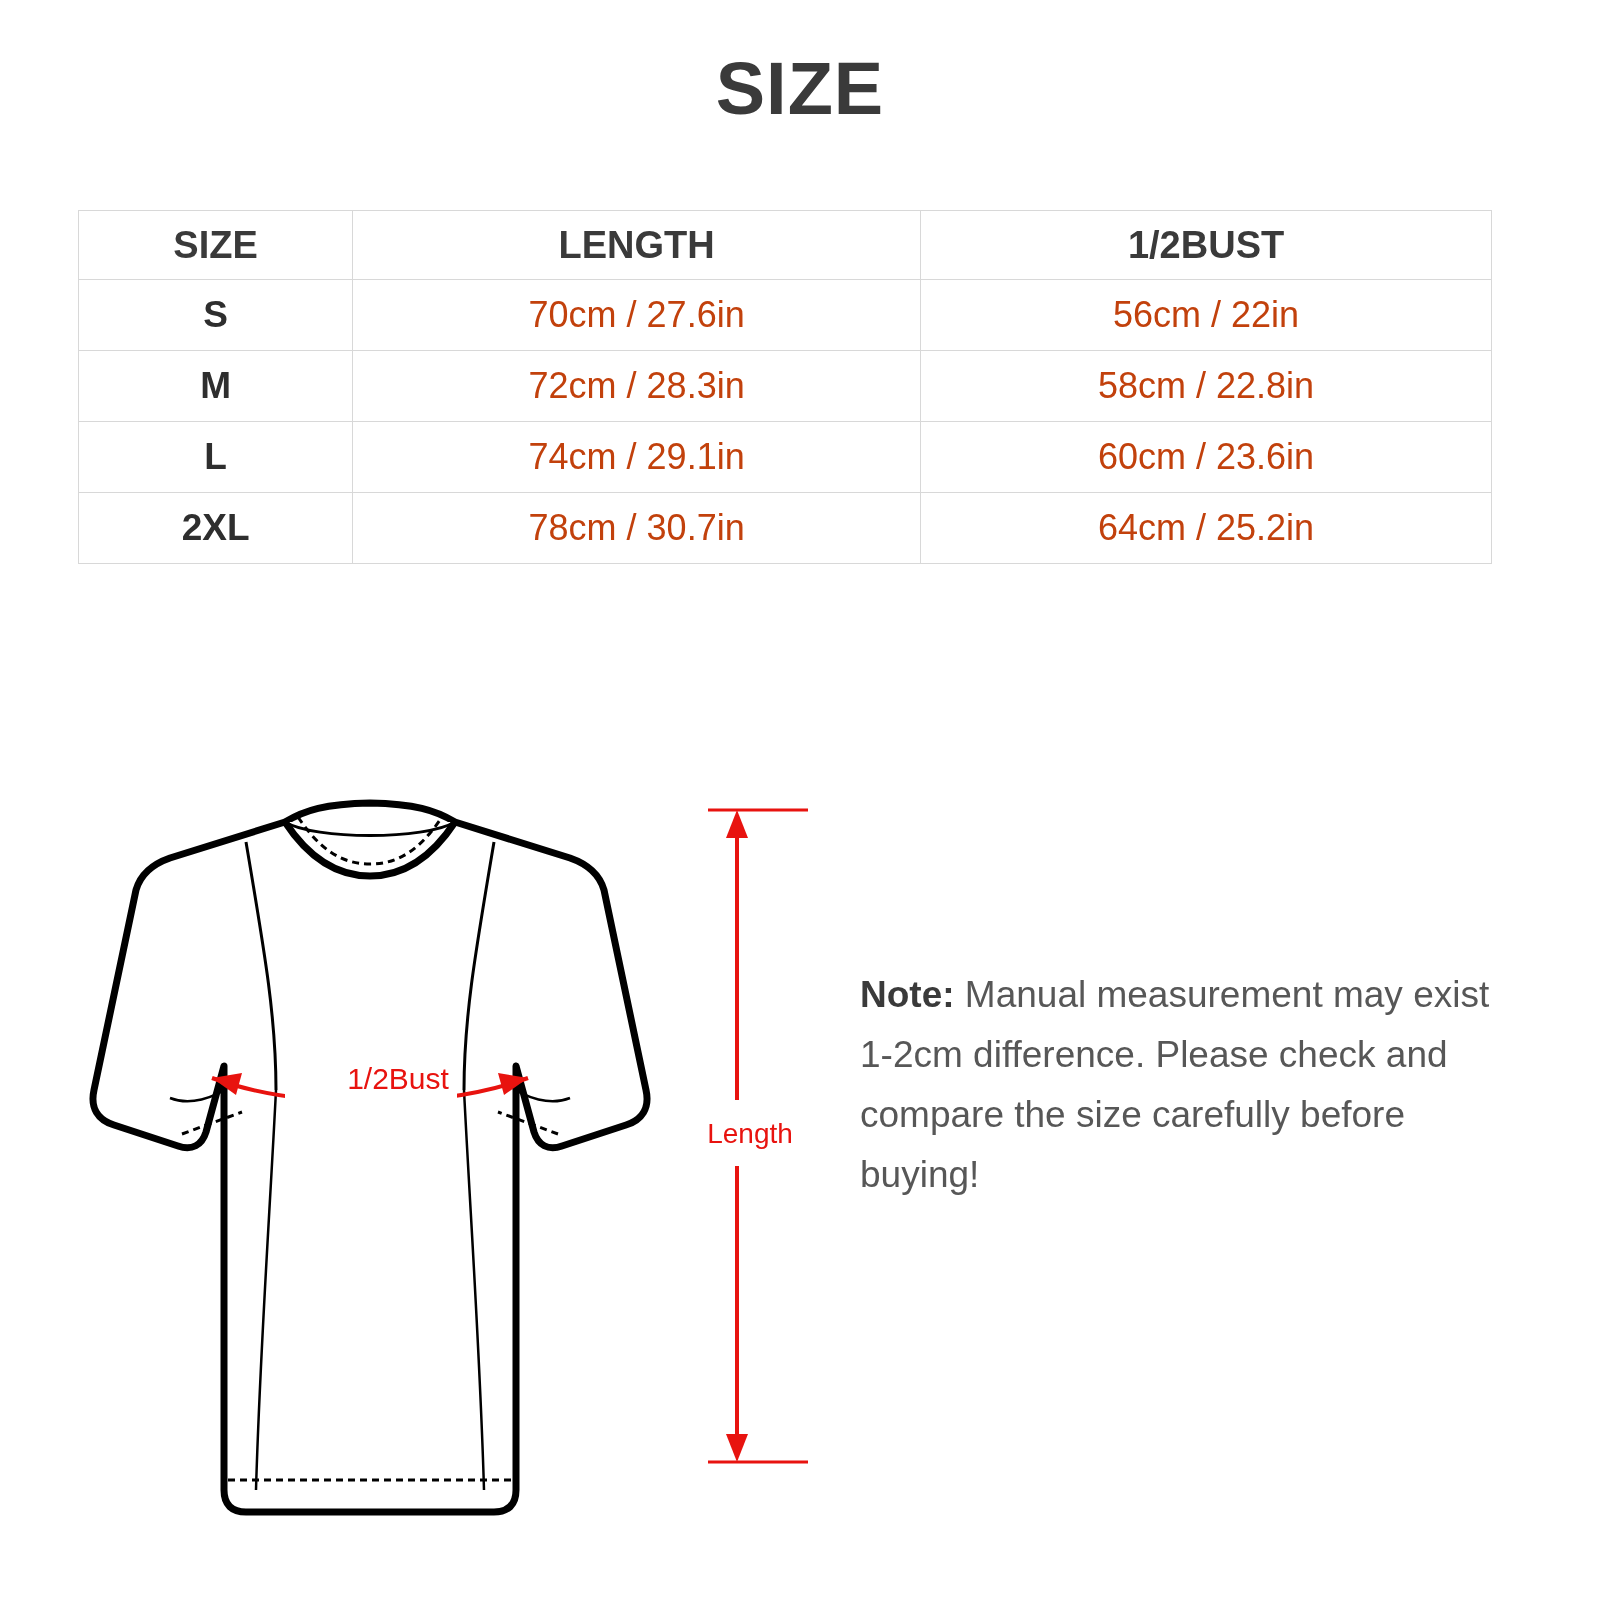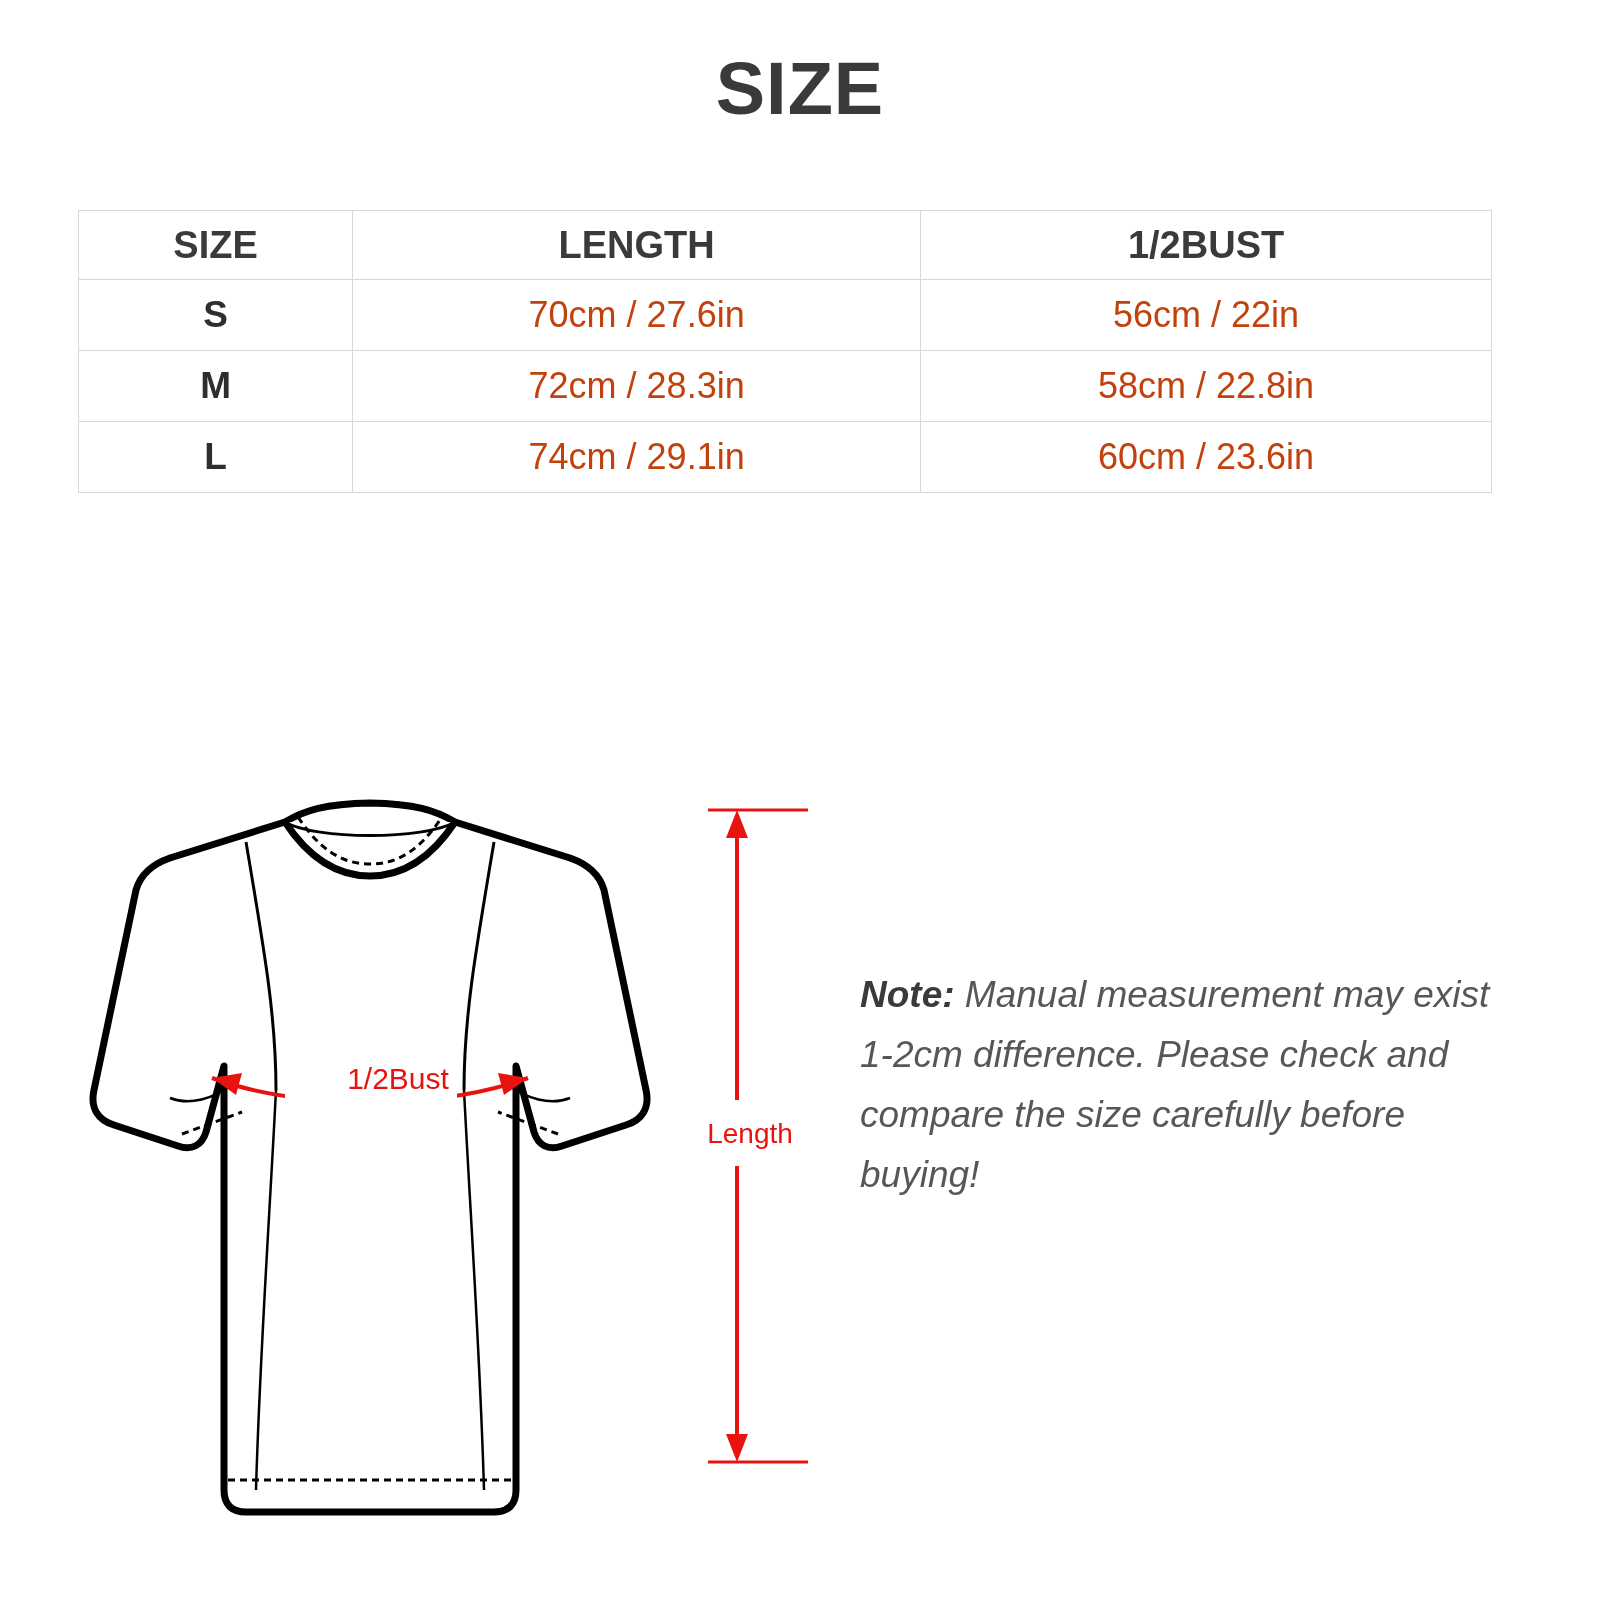--- a/index.html
+++ b/index.html
@@ -87,21 +87,20 @@
 
   
   .note-block {
     position: absolute;
     left: 860px;
     top: 175px;
     width: 640px;
     font-size: 37px;
     line-height: 1.62;
     color: #575757;
-    font-style: italic;
   }
   .note-block .note-label {
     font-weight: bold;
     color: #3a3a3a;
   }
 </style>
 </head>
 <body>
 
 <h1 class="page-title">SIZE</h1>
@@ -128,20 +127,25 @@
       </tr>
       <tr>
         <td class="sz">M</td>
         <td>72cm / 28.3in</td>
         <td>58cm / 22.8in</td>
       </tr>
       <tr>
         <td class="sz">L</td>
         <td>74cm / 29.1in</td>
         <td>60cm / 23.6in</td>
+      </tr>
+      <tr>
+        <td class="sz">2XL</td>
+        <td>78cm / 30.7in</td>
+        <td>64cm / 25.2in</td>
       </tr>
     </tbody>
   </table>
 </div>
 
 <div class="diagram-area">
 
   <svg class="shirt-svg" width="600" height="760" viewBox="0 0 600 760">
 
     <path d="M215 32

